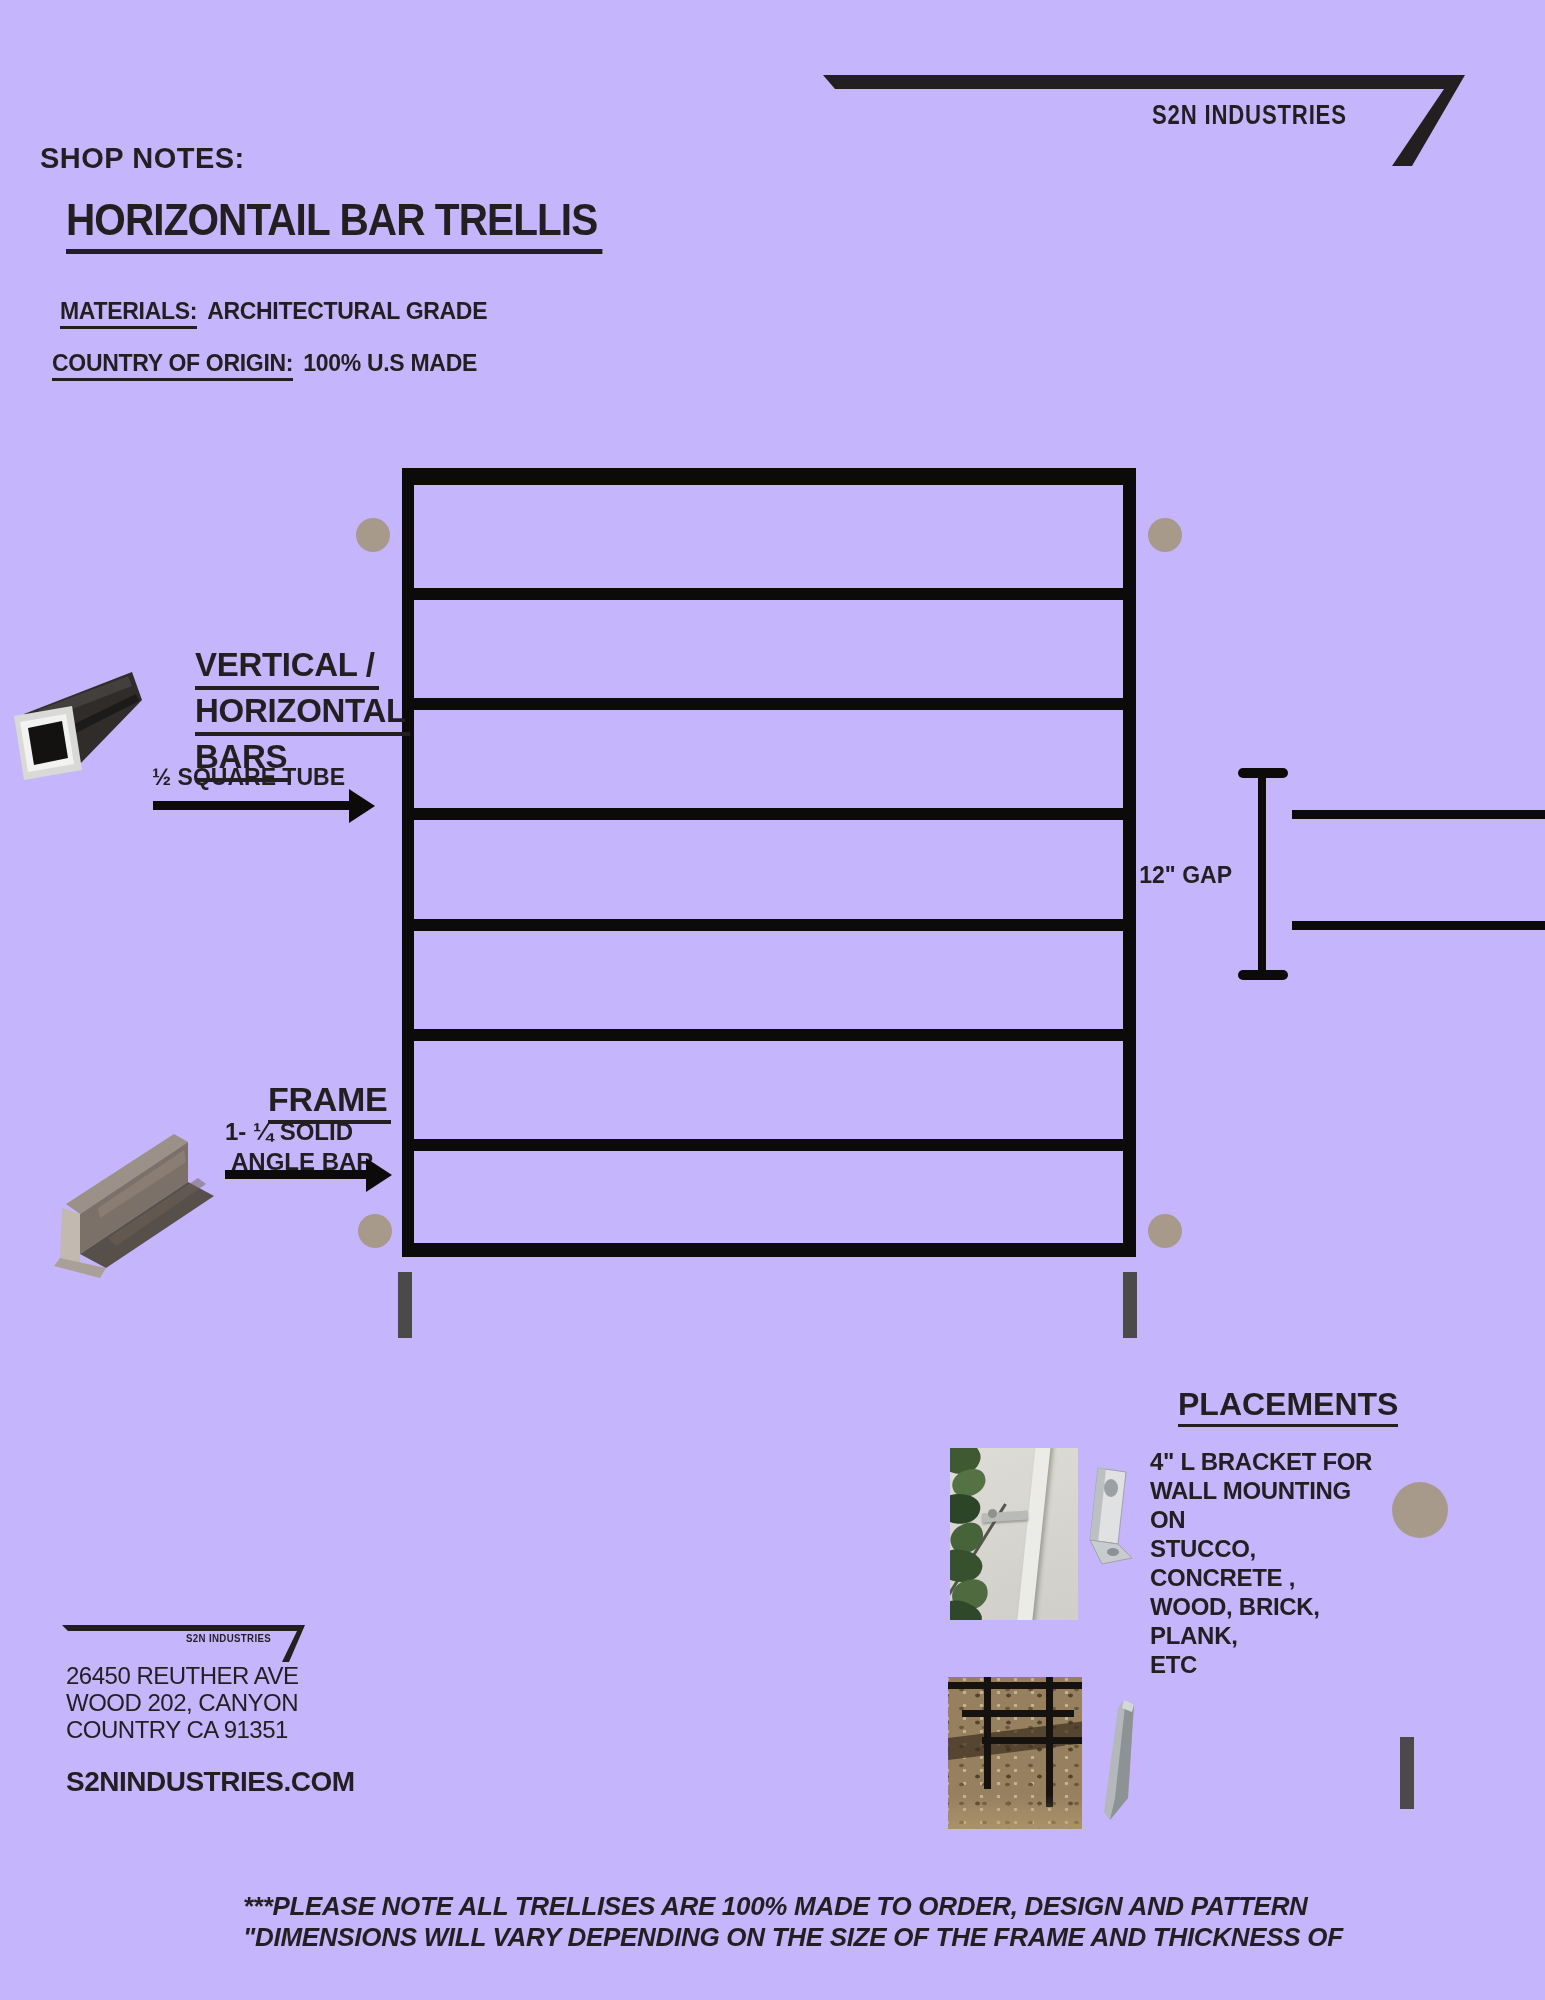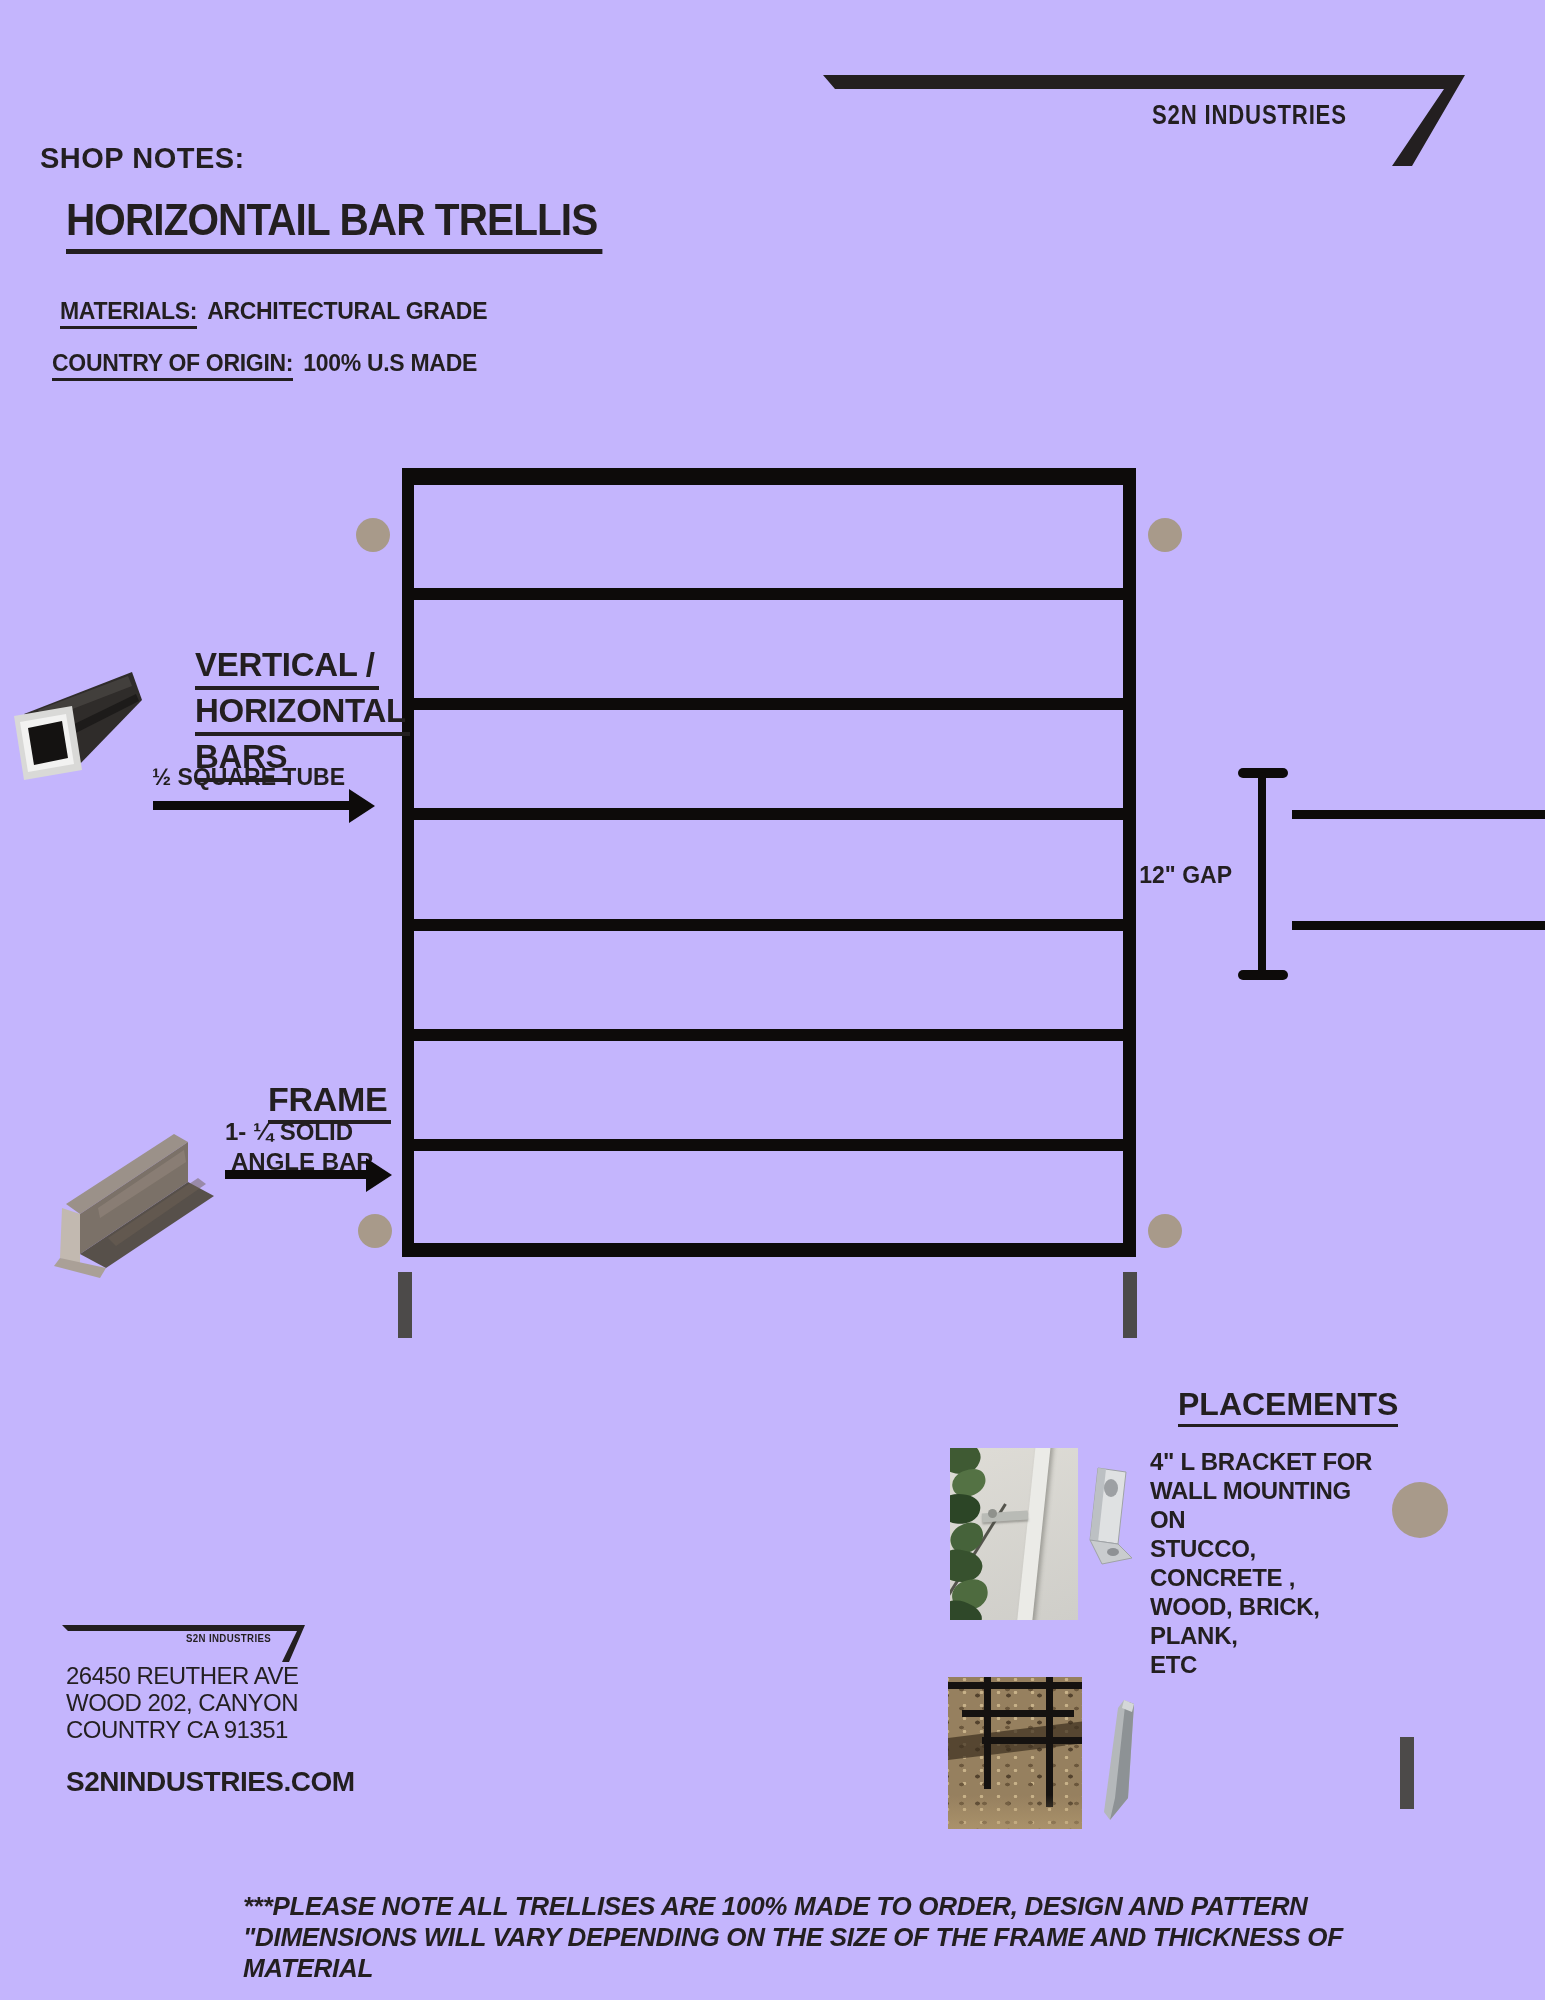--- a/index.html
+++ b/index.html
@@ -226,16 +226,15 @@
     <polygon points="28,4 38,8 32,102 14,124 8,116 22,12" fill="#b4b8ba"></polygon>
     <polygon points="33,6 38,8 32,102 14,124 19,102 29,10" fill="#8d9295"></polygon>
     <polygon points="28,4 38,8 36,16 26,12" fill="#d4d7d8"></polygon>
   </svg>
 
   <div class="abs side-bar"></div>
 
   <div class="abs footer-note">
     <span>***PLEASE NOTE ALL TRELLISES ARE 100% MADE TO ORDER, DESIGN AND PATTERN</span>
     <span>"DIMENSIONS WILL VARY DEPENDING ON THE SIZE OF THE FRAME AND THICKNESS OF</span>
-    <span>MATERIAL</span>
   </div>
 
 </div>
 
 </body></html>

